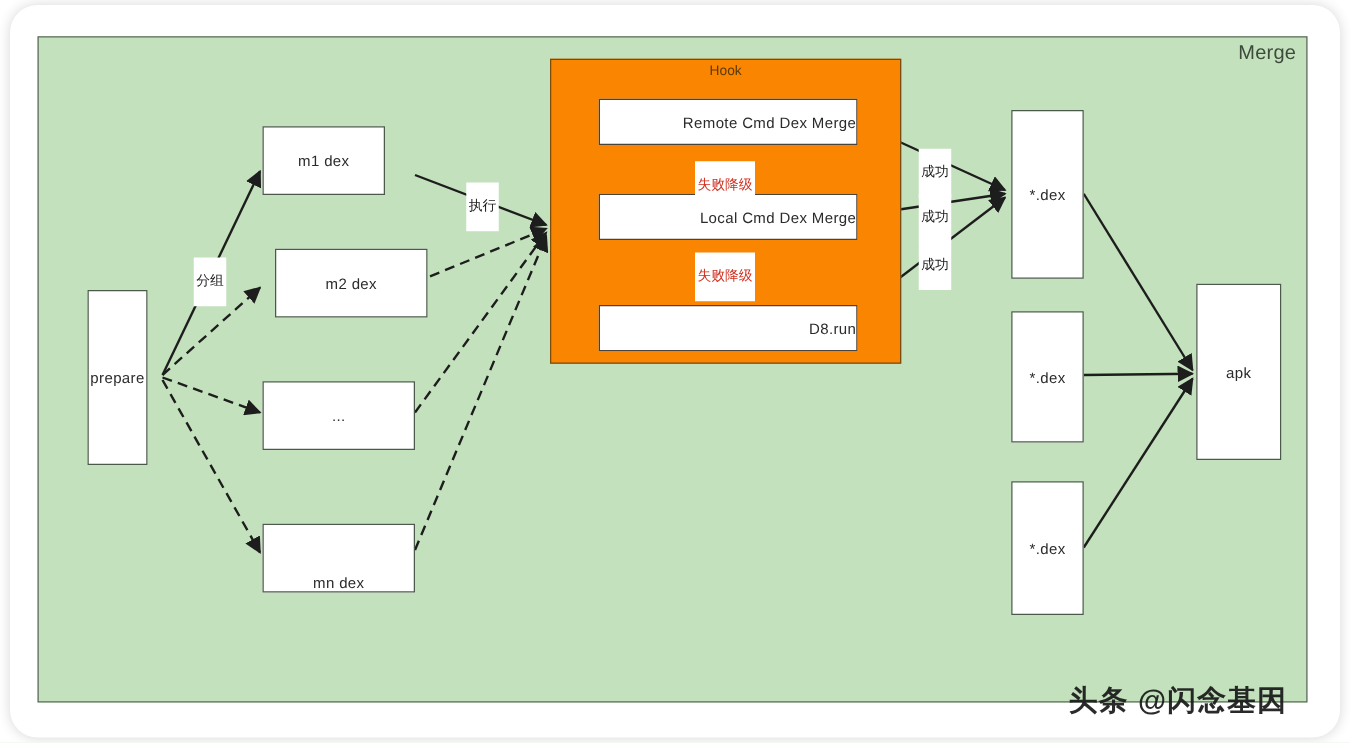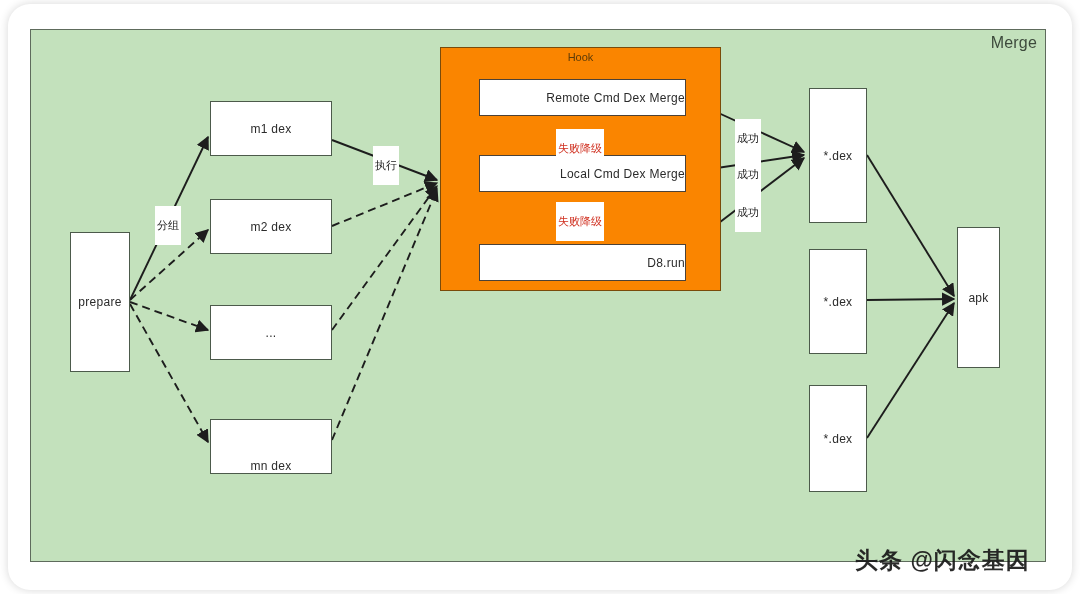--- a/index.html
+++ b/index.html
@@ -166,29 +166,29 @@
 
     <path d="M 690 100 L 804 152" stroke="#1d1d1d" stroke-width="1.9" fill="none" marker-end="url(#arrow)"></path>
     <path d="M 690 172 L 804 155" stroke="#1d1d1d" stroke-width="1.9" fill="none" marker-end="url(#arrow)"></path>
     <path d="M 690 245 L 804 158" stroke="#1d1d1d" stroke-width="1.9" fill="none" marker-end="url(#arrow)"></path>
 
     <path d="M 867 155 L 954 296" stroke="#1d1d1d" stroke-width="1.9" fill="none" marker-end="url(#arrow)"></path>
     <path d="M 867 300 L 954 299" stroke="#1d1d1d" stroke-width="1.9" fill="none" marker-end="url(#arrow)"></path>
     <path d="M 867 438 L 954 303" stroke="#1d1d1d" stroke-width="1.9" fill="none" marker-end="url(#arrow)"></path>
   </svg>
 
-  <div class="node" style="left:70px; top:232px; width:60px; height:140px;">
+  <div class="node" style="left:70px; top:232px; width:48px; height:140px;">
     <span>prepare</span>
   </div>
 
-  <div class="node" style="left:210px; top:101px; width:122px; height:55px;">
+  <div class="node" style="left:210px; top:101px; width:98px; height:55px;">
     <span>m1 dex</span>
   </div>
 
-  <div class="node" style="left:210px; top:199px; width:122px; height:55px;">
+  <div class="node" style="left:220px; top:199px; width:122px; height:55px;">
     <span>m2 dex</span>
   </div>
 
   <div class="node" style="left:210px; top:305px; width:122px; height:55px;">
     <span>...</span>
   </div>
 
   <div class="node" style="left:210px; top:419px; width:122px; height:55px;align-items:flex-end;">
     <span>mn dex</span>
   </div>
@@ -212,21 +212,21 @@
   </div>
 
   <div class="node" style="left:809px; top:249px; width:58px; height:105px;">
     <span>*.dex</span>
   </div>
 
   <div class="node" style="left:809px; top:385px; width:58px; height:107px;">
     <span>*.dex</span>
   </div>
 
-  <div class="node" style="left:957px; top:227px; width:43px; height:141px;">
+  <div class="node" style="left:957px; top:227px; width:68px; height:141px;">
     <span>apk</span>
   </div>
 
   <span class="edge-label cn-dark" style="left:155px; top:206px;">分组</span>
 
   <span class="edge-label cn-dark" style="left:373px; top:146px;">执行</span>
 
   <span class="edge-label cn-red" style="left:556px; top:129px;">失败降级</span>
 
   <span class="edge-label cn-red" style="left:556px; top:202px;">失败降级</span>

